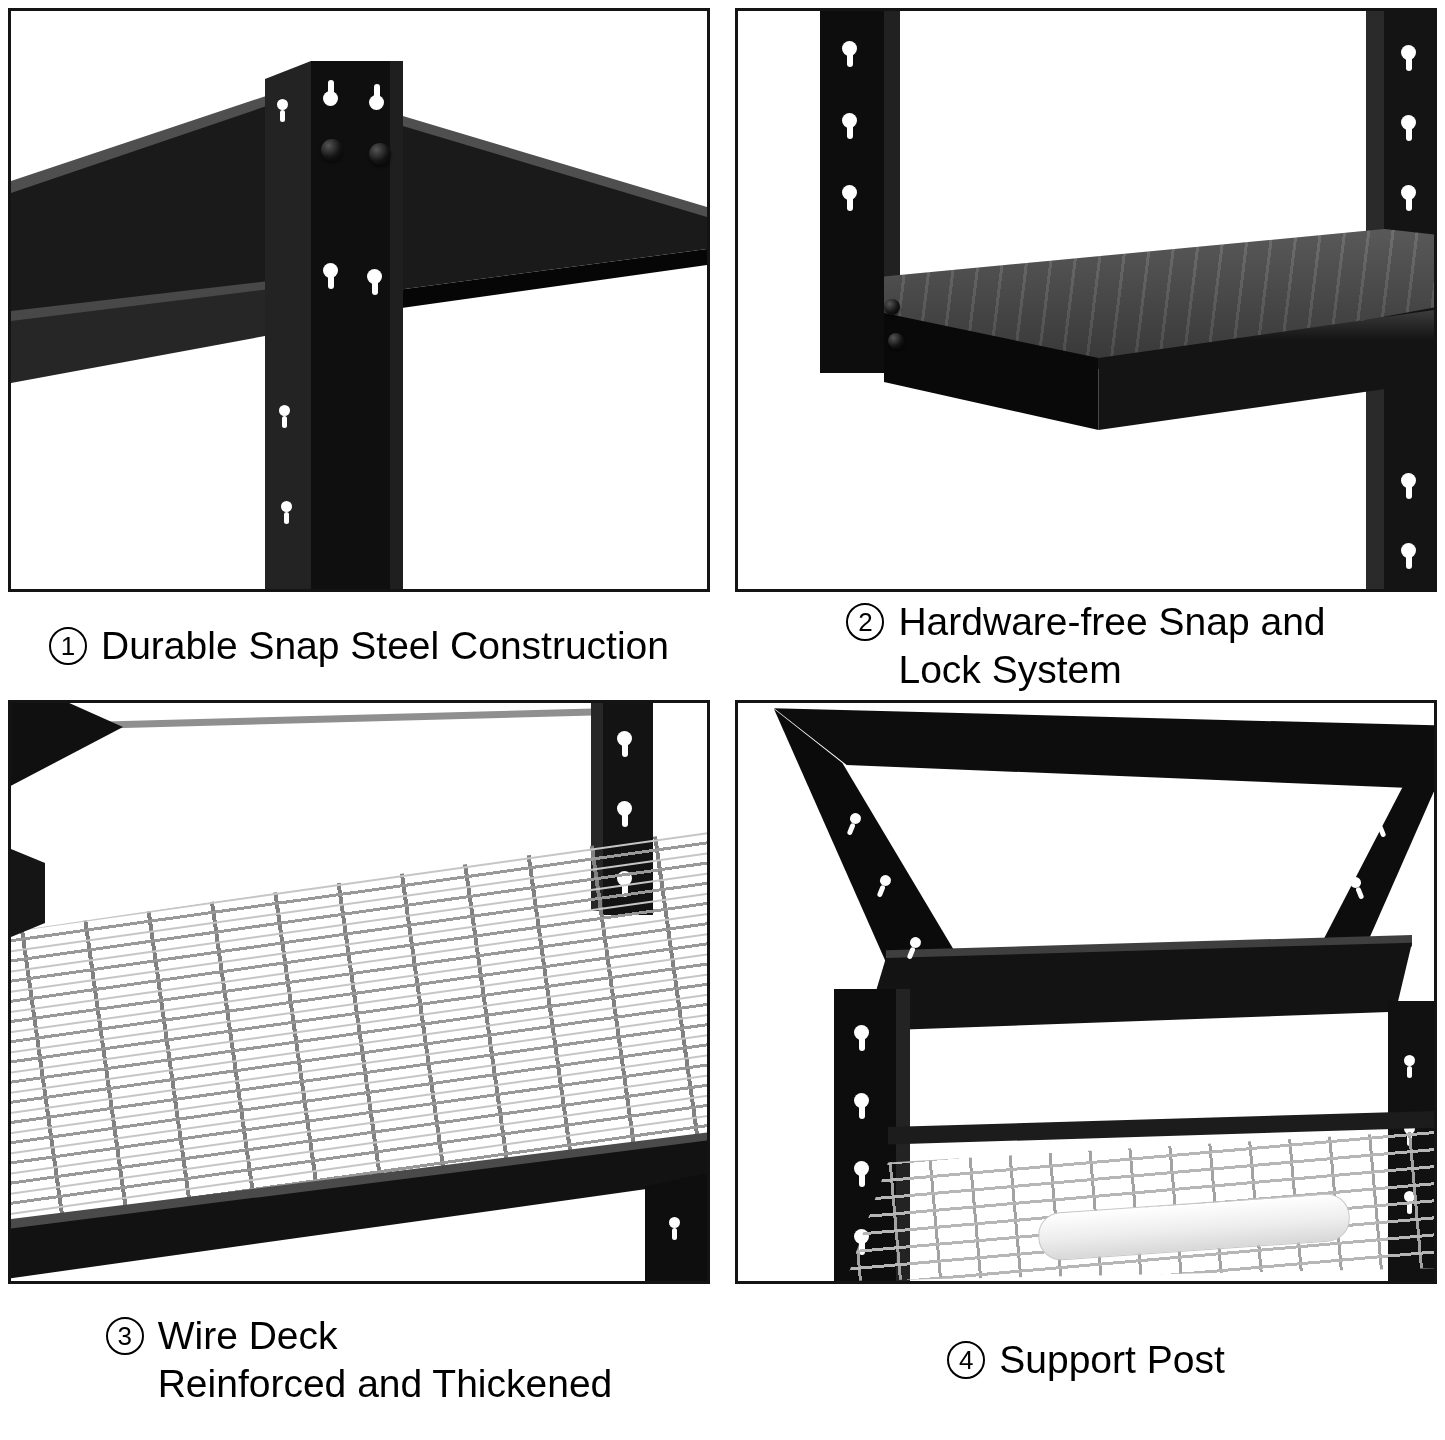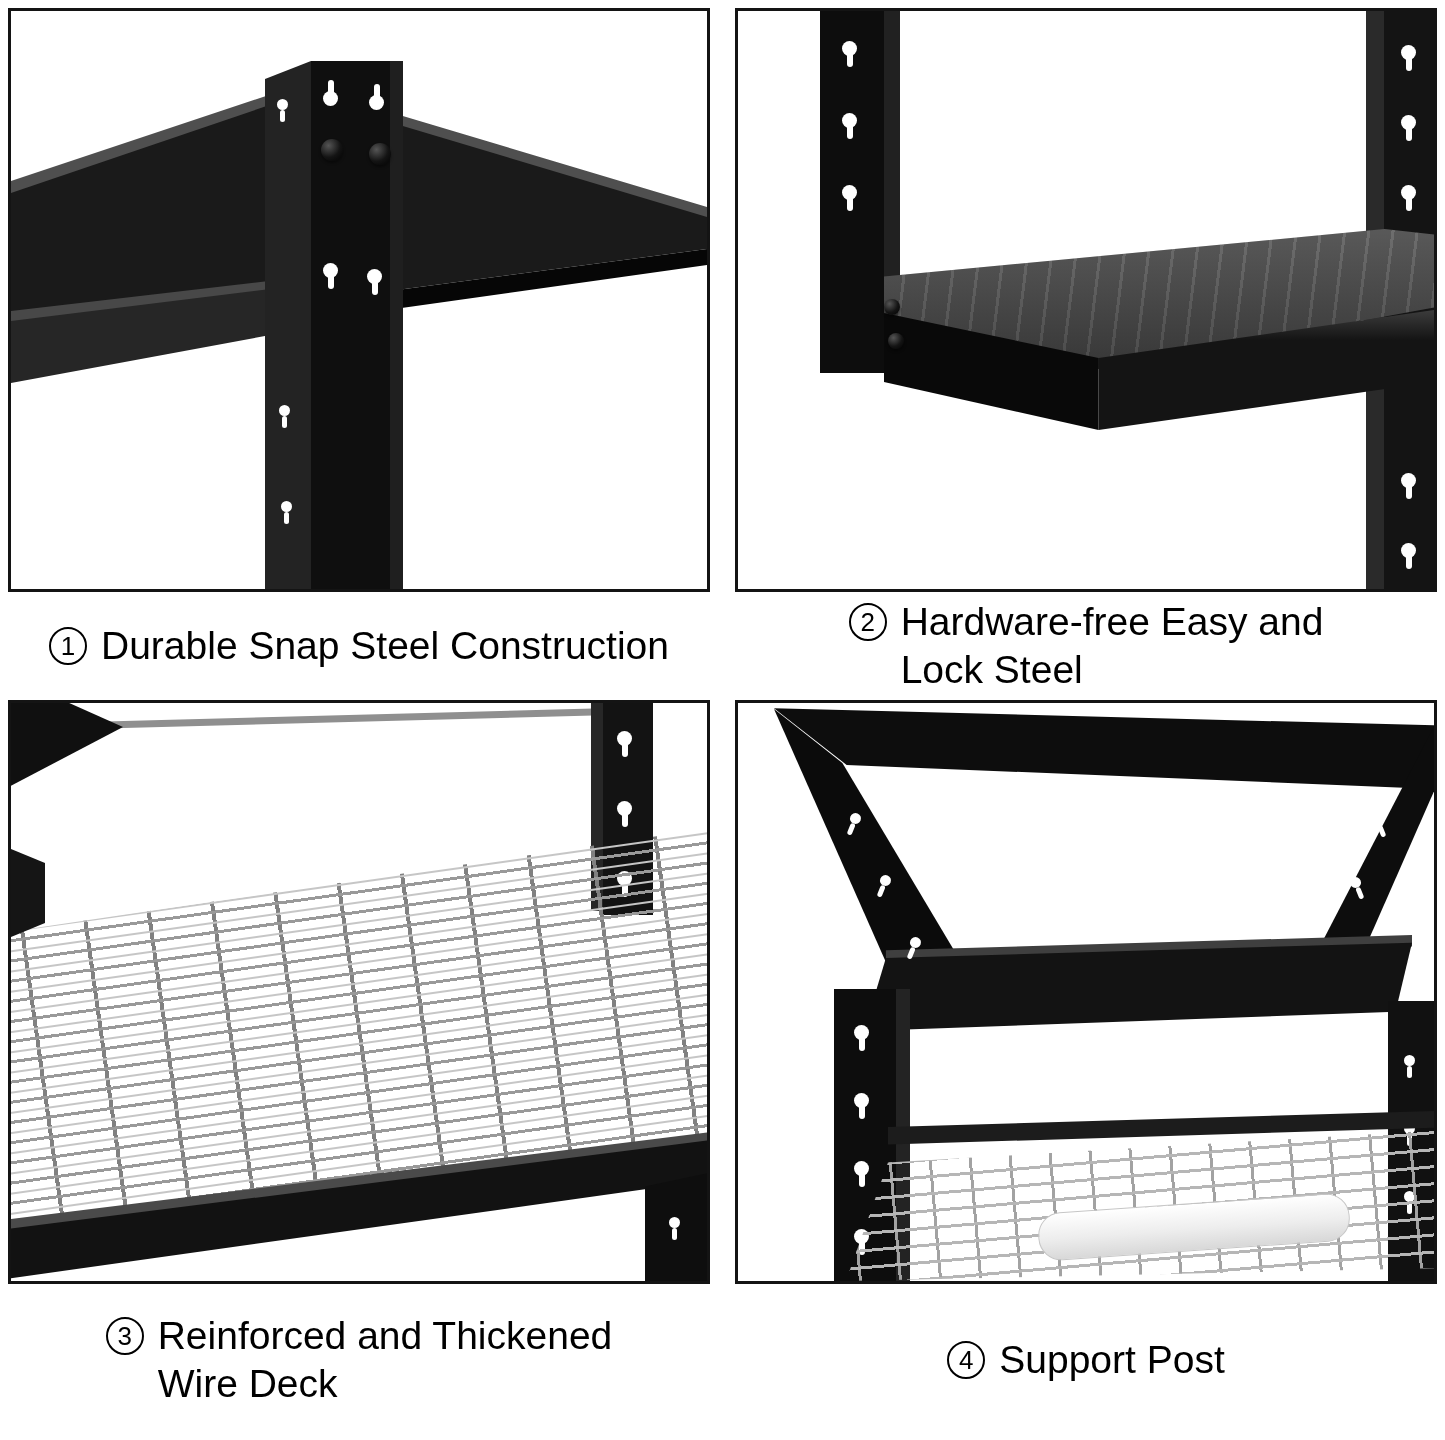--- a/index.html
+++ b/index.html
@@ -93,22 +93,22 @@
                     clip-path:polygon(0 16%,39% 46%,39% 94%,0 62%);
                     background:#090909;"></div>
         <div class="bolt sm" style="left:146px;top:288px;"></div>
         <div class="bolt sm" style="left:150px;top:322px;"></div>
       </div>
     </div>
     <div class="caption">
       <div class="cap">
         <span class="num">2</span>
         <span class="lines">
-          <span class="line">Hardware-free Easy and</span>
-          <span class="line">Lock Steel</span>
+          <span class="line">Hardware-free Snap and</span>
+          <span class="line">Lock System</span>
         </span>
       </div>
     </div>
   </div>
 
   <div class="panel">
     <div class="photo">
       <div class="inner">
         <div class="bx" style="left:56px;top:12px;width:564px;height:7px;background:#8f8f8f;transform:rotate(-1.5deg);"></div>
         <div class="bx" style="left:0;top:0;width:112px;height:92px;background:#101010;clip-path:polygon(0 0,52% 0,100% 26%,0 90%);"></div>
@@ -133,22 +133,22 @@
                     clip-path:polygon(0 14%,100% 2%,100% 100%,0 100%);"></div>
         <div class="kh sm down" style="left:658px;top:514px;"></div>
         <div class="bx" style="left:0;top:146px;width:34px;height:88px;background:#151515;
                     clip-path:polygon(0 0,100% 16%,100% 84%,0 100%);"></div>
       </div>
     </div>
     <div class="caption">
       <div class="cap">
         <span class="num">3</span>
         <span class="lines">
+          <span class="line">Wire Deck</span>
           <span class="line">Reinforced and Thickened</span>
-          <span class="line">Wire Deck</span>
         </span>
       </div>
     </div>
   </div>
 
   <div class="panel">
     <div class="photo">
       <div class="inner">
         <div class="bx" style="left:36px;top:0;width:660px;height:86px;background:#0d0d0d;
                     clip-path:polygon(0 6%,100% 26%,100% 100%,11% 72%);"></div>

